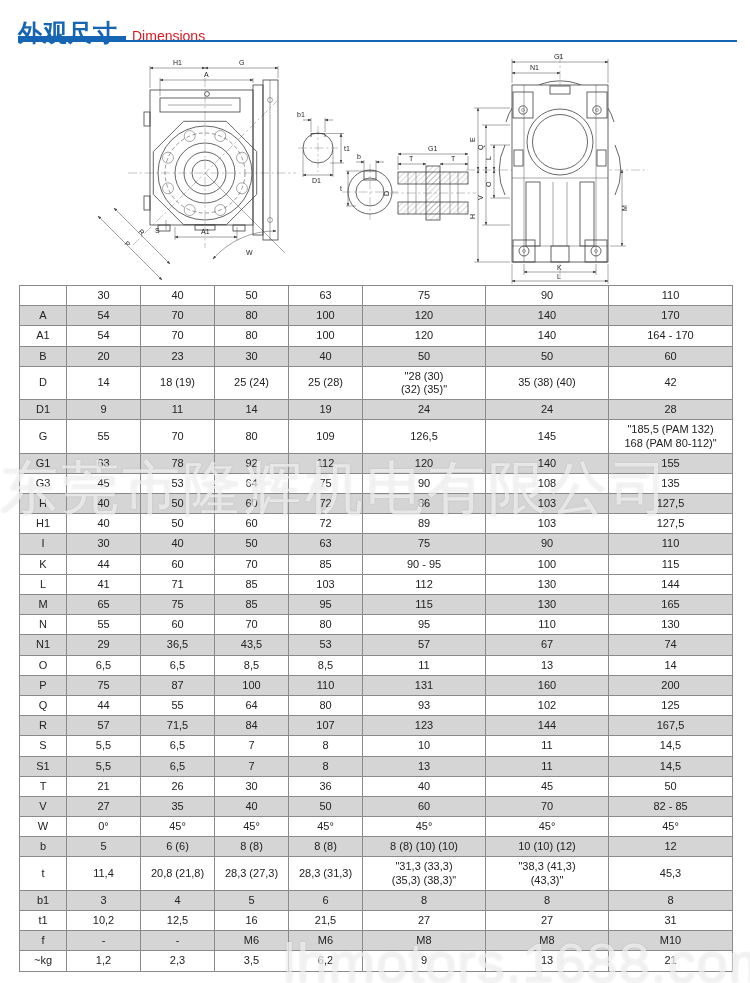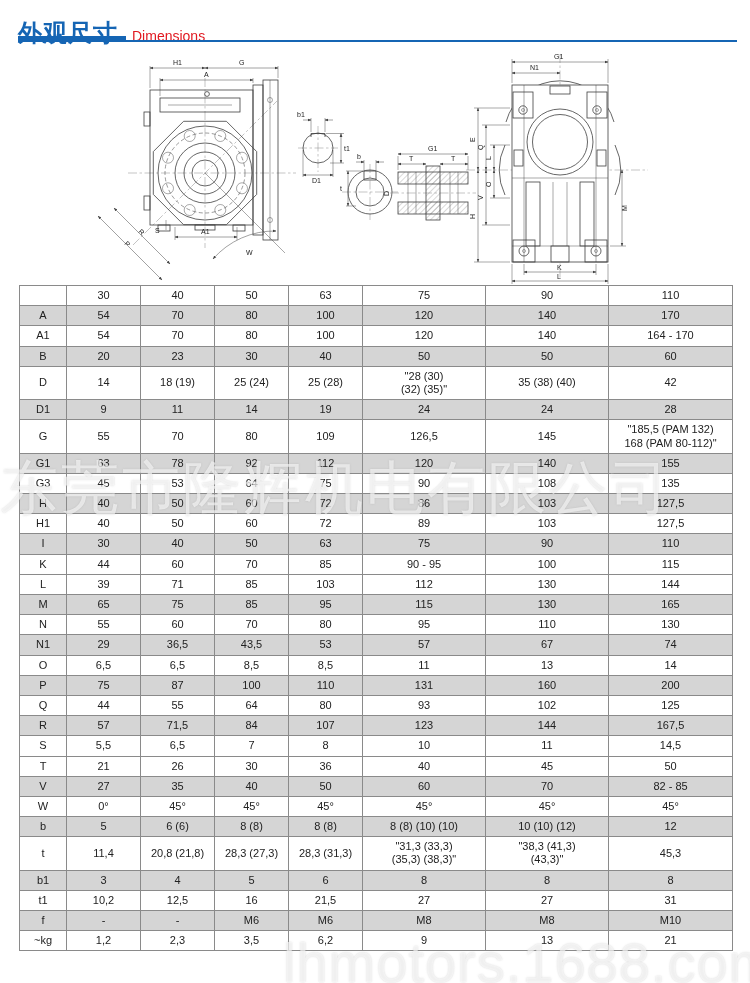--- a/index.html
+++ b/index.html
@@ -406,21 +406,21 @@
           <td>44</td>
           <td>60</td>
           <td>70</td>
           <td>85</td>
           <td>90 - 95</td>
           <td>100</td>
           <td>115</td>
         </tr>
         <tr>
           <td>L</td>
-          <td>39</td>
+          <td>41</td>
           <td>71</td>
           <td>85</td>
           <td>103</td>
           <td>112</td>
           <td>130</td>
           <td>144</td>
         </tr>
         <tr class="shaded">
           <td>M</td>
           <td>65</td>
@@ -491,20 +491,30 @@
           <td>144</td>
           <td>167,5</td>
         </tr>
         <tr>
           <td>S</td>
           <td>5,5</td>
           <td>6,5</td>
           <td>7</td>
           <td>8</td>
           <td>10</td>
+          <td>11</td>
+          <td>14,5</td>
+        </tr>
+        <tr class="shaded">
+          <td>S1</td>
+          <td>5,5</td>
+          <td>6,5</td>
+          <td>7</td>
+          <td>8</td>
+          <td>13</td>
           <td>11</td>
           <td>14,5</td>
         </tr>
         <tr>
           <td>T</td>
           <td>21</td>
           <td>26</td>
           <td>30</td>
           <td>36</td>
           <td>40</td>

